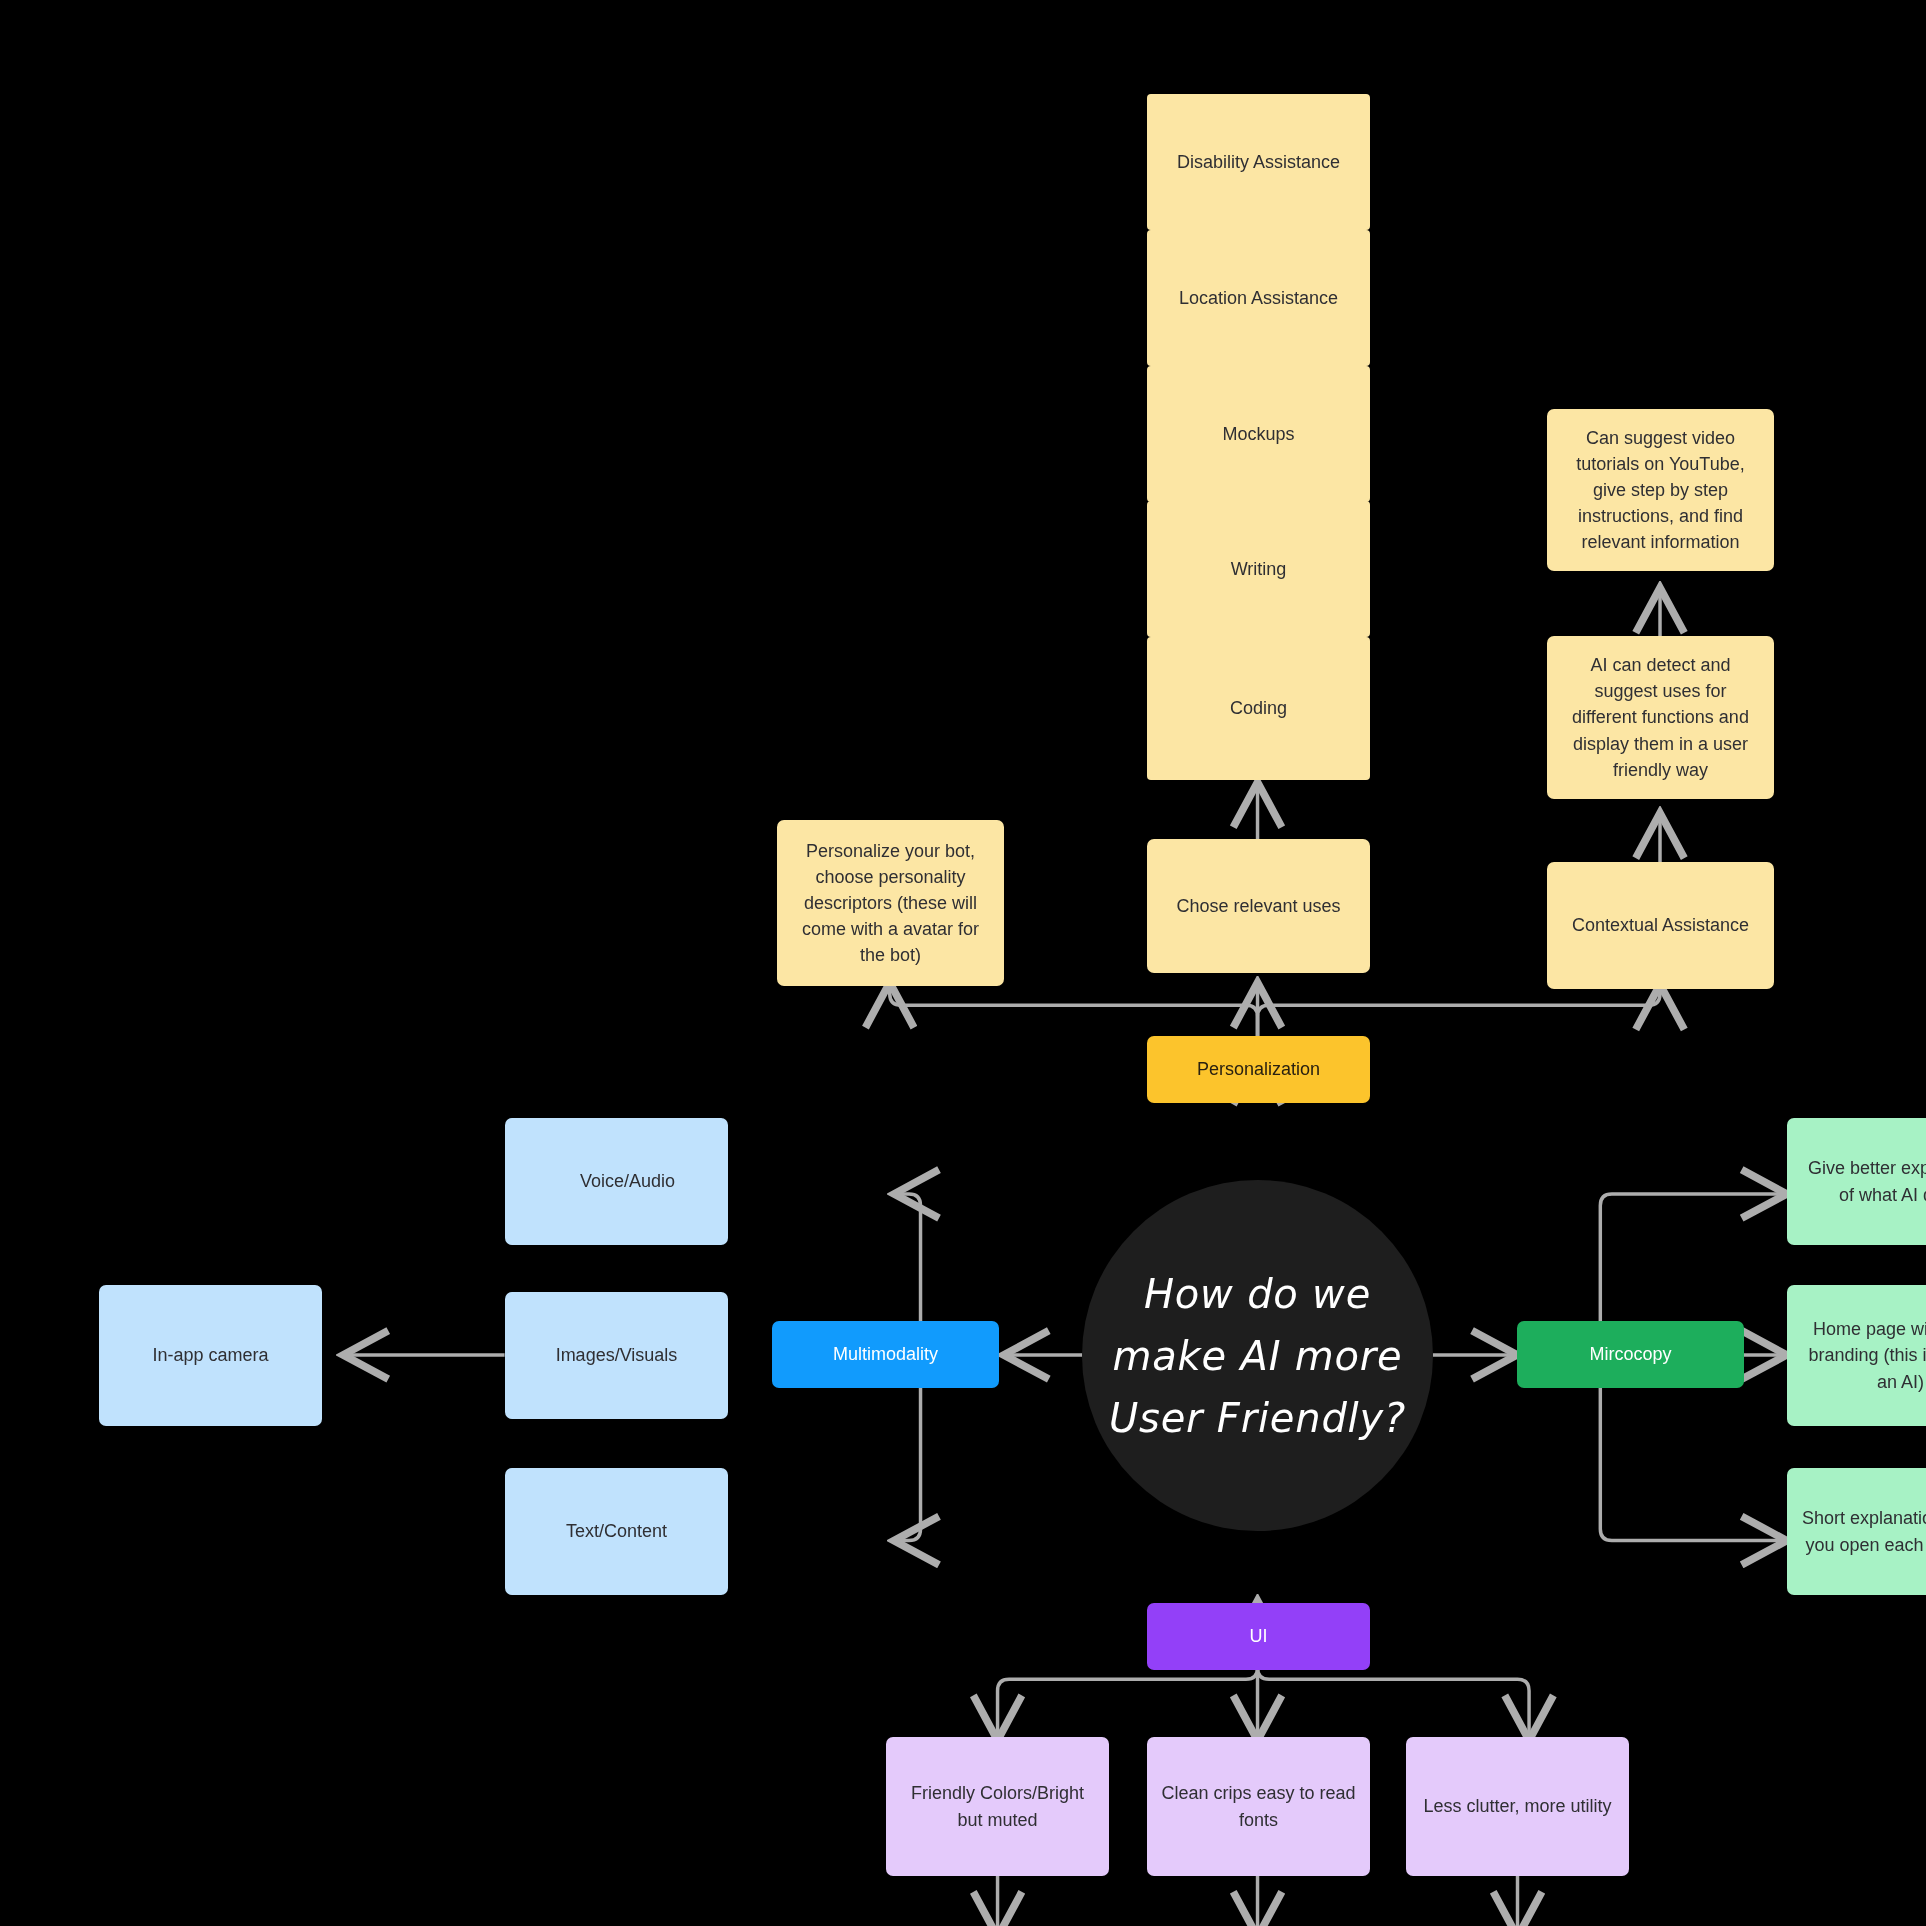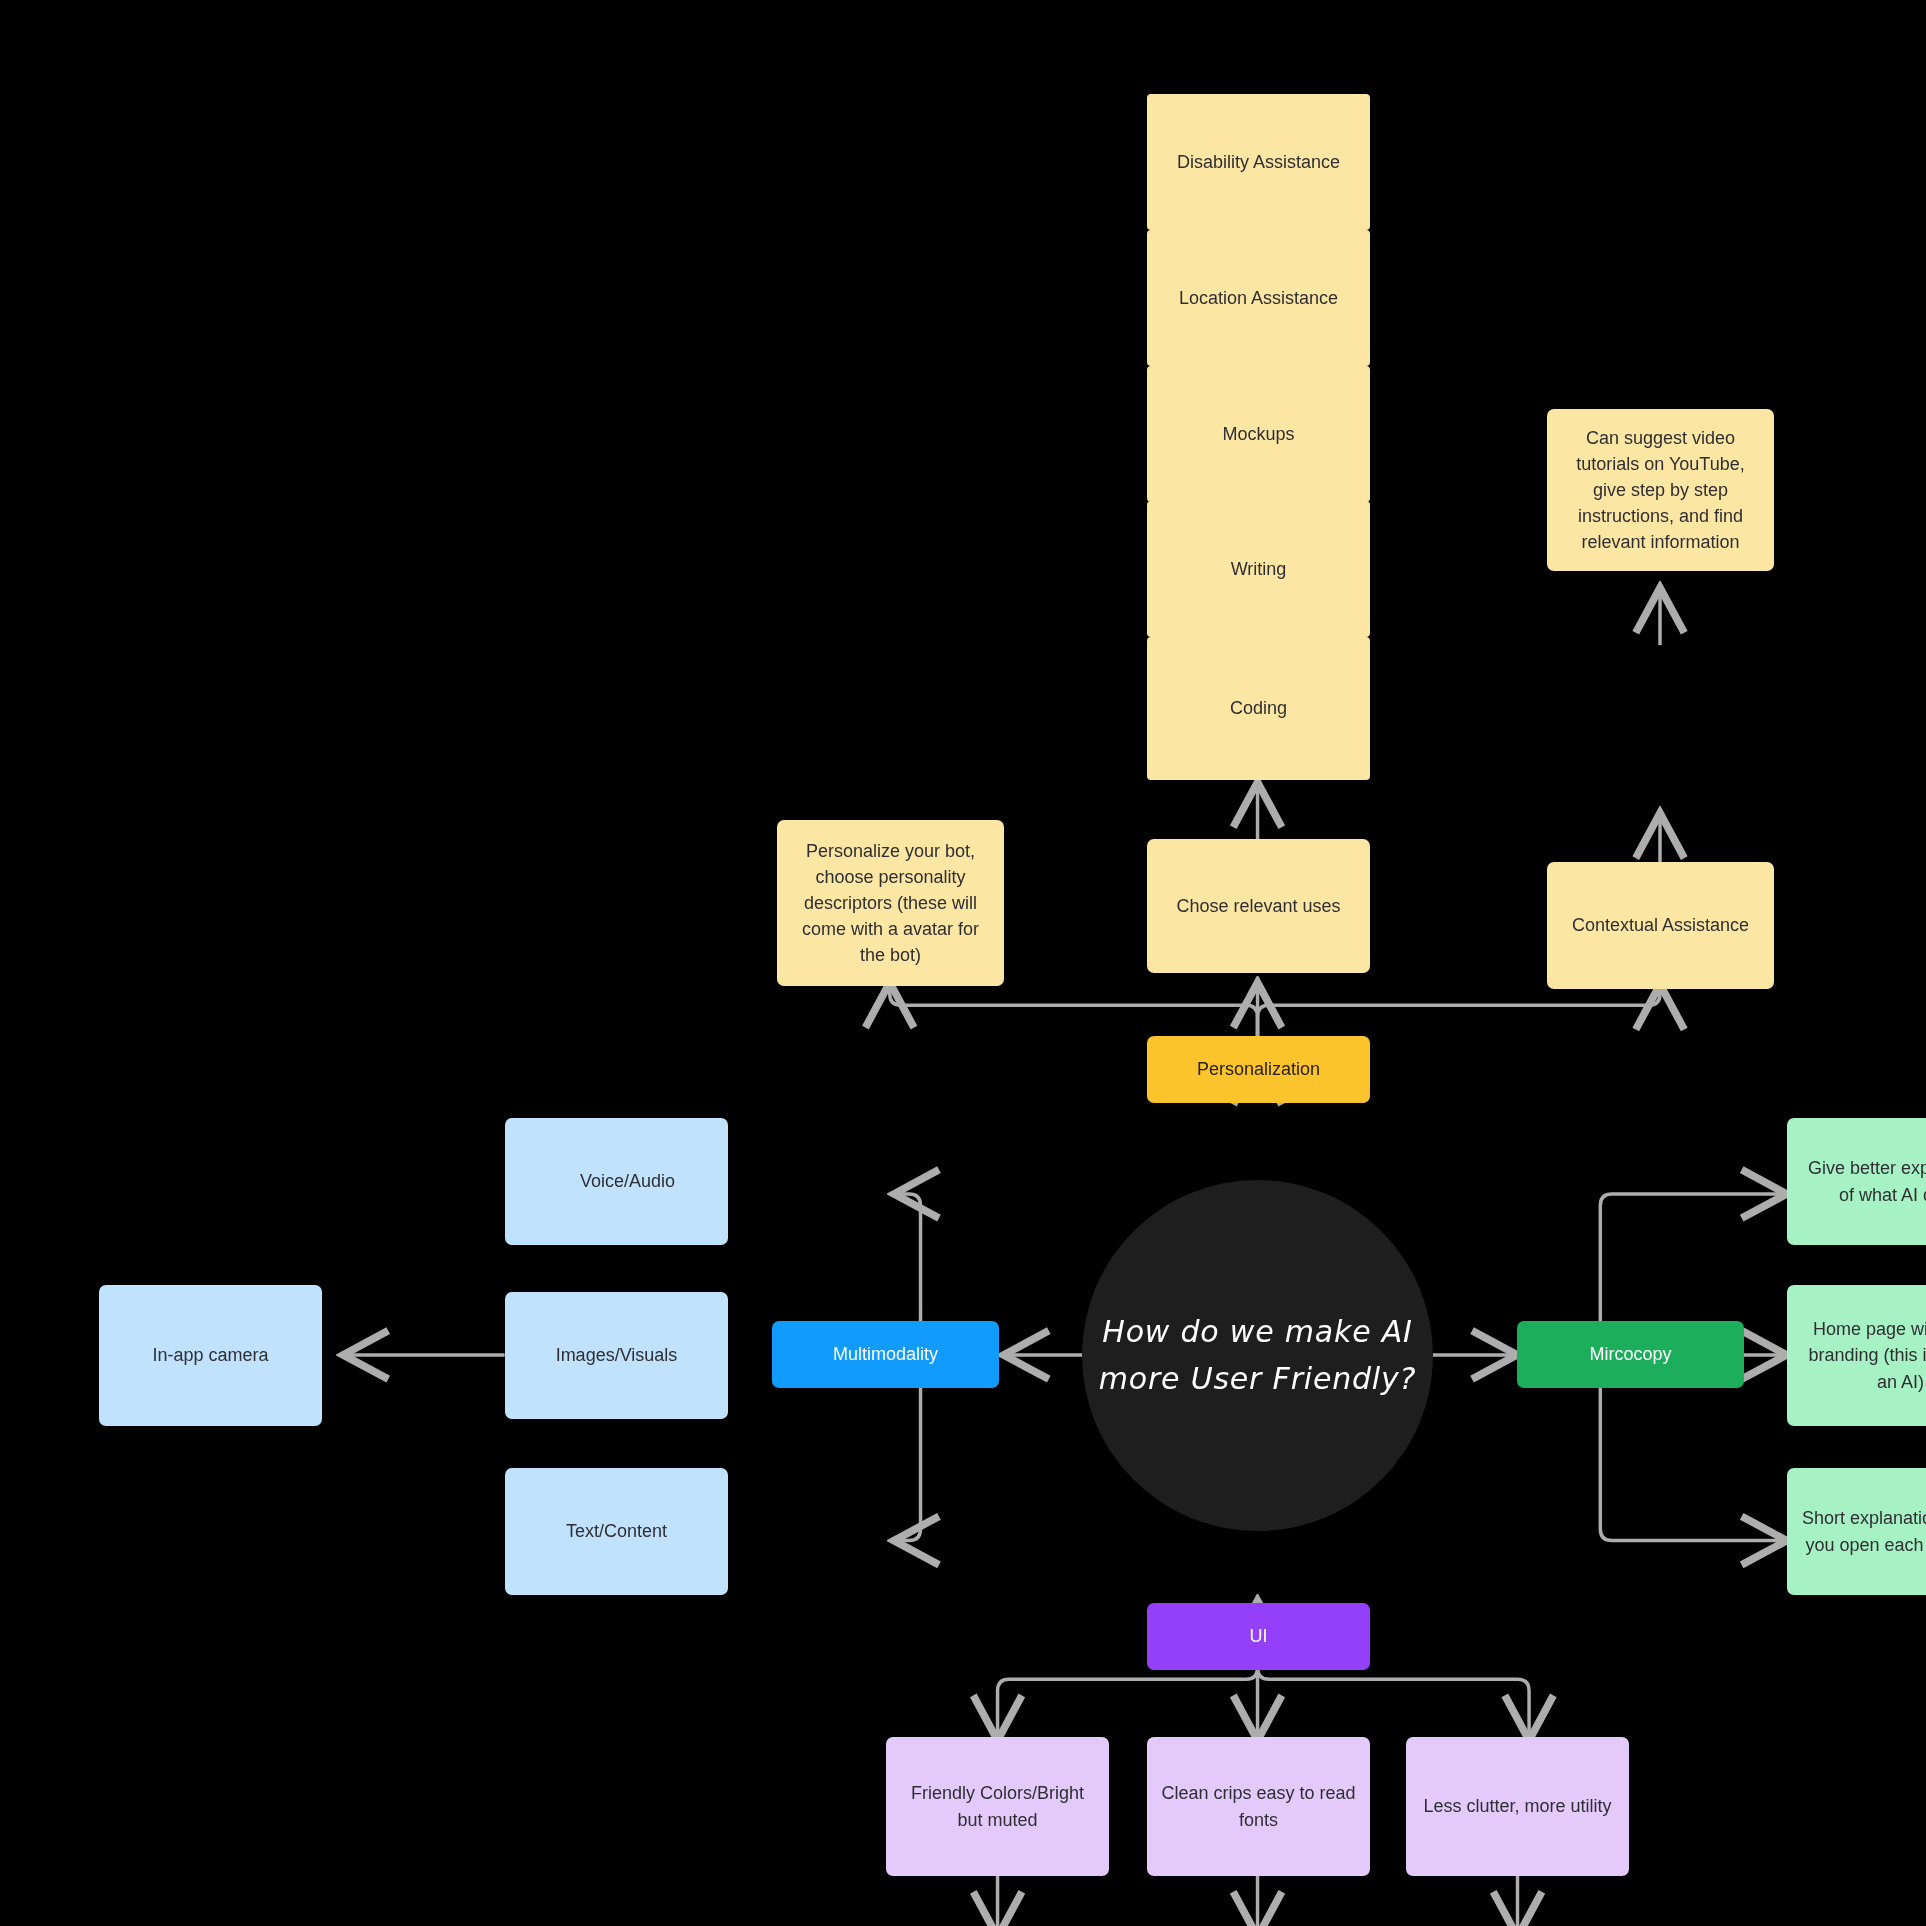--- a/index.html
+++ b/index.html
@@ -13,21 +13,21 @@
   .pill.green{background:#1DAE5C;}
   .pill.purple{background:#9340F8;}
   .box{border-radius:7px;font-size:18px;color:#2f2f33;padding:0 13px;}
   .box.yellow{background:#FCE6A4;}
   .box.stack{border-radius:3.9px;}
   .box.lblue{background:#C0E2FD;}
   .box.lgreen{background:#A7F2C5;}
   .box.lpurple{background:#E4CAFB;}
   .center-circle{position:absolute;border-radius:50%;background:#1E1E1E;display:flex;align-items:center;
     justify-content:center;text-align:center;color:#ffffff;}
-  .center-circle span{font-family:"DejaVu Sans",sans-serif;font-style:italic;font-size:30px;line-height:1.55;letter-spacing:0.8px;}
+  .center-circle span{font-family:"DejaVu Sans",sans-serif;font-style:italic;font-size:40px;line-height:1.55;letter-spacing:0.8px;}
 </style>
 </head>
 <body>
 
 <div id="canvas">
 
   <svg id="edges" viewBox="0 0 6265 5616">
     <defs>
       <marker id="ah" markerWidth="16" markerHeight="16" refX="13" refY="8" orient="auto" markerUnits="strokeWidth">
         <path d="M1,1 L14,8 L1,15" fill="none" stroke="#ADADAD" stroke-width="2.2"></path>
@@ -88,20 +88,23 @@
   <div class="node box yellow stack" style="left:1147px;top:501px;width:223px;height:136px;">
     <span>Writing</span>
   </div>
   <div class="node box yellow stack" style="left:1147px;top:637px;width:223px;height:143px;">
     <span>Coding</span>
   </div>
 
   <div class="node box yellow" style="left:1547px;top:409px;width:227px;height:162px;">
     <span>Can suggest video tutorials on YouTube, give step by step instructions, and find relevant information</span>
   </div>
+  <div class="node box yellow" style="left:1547px;top:636px;width:227px;height:163px;">
+    <span>AI can detect and suggest uses for different functions and display them in a user friendly way</span>
+  </div>
   <div class="node box yellow" style="left:1547px;top:862px;width:227px;height:127px;">
     <span>Contextual Assistance</span>
   </div>
 
   <div class="node box yellow" style="left:777px;top:820px;width:227px;height:166px;">
     <span>Personalize your bot, choose personality descriptors (these will come with a avatar for the bot)</span>
   </div>
   <div class="node box yellow" style="left:1147px;top:839px;width:223px;height:134px;">
     <span>Chose relevant uses</span>
   </div>

